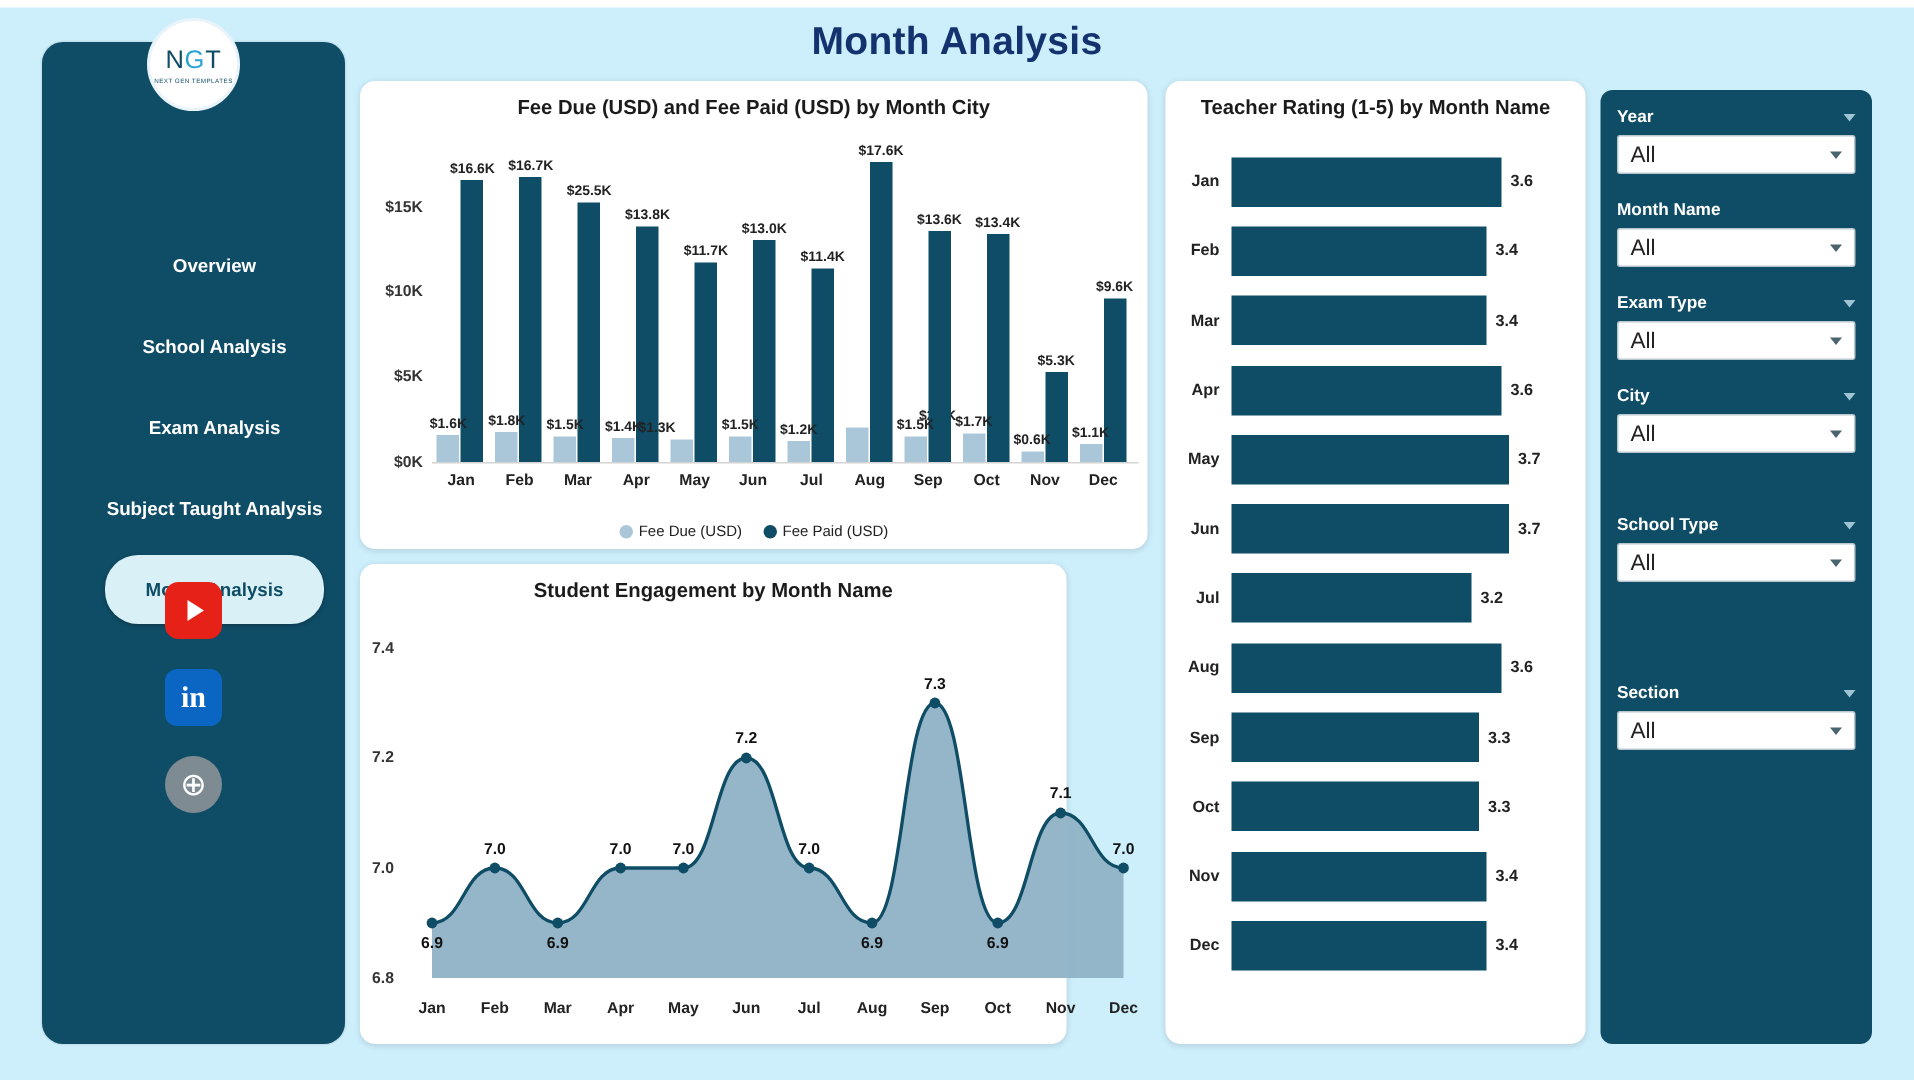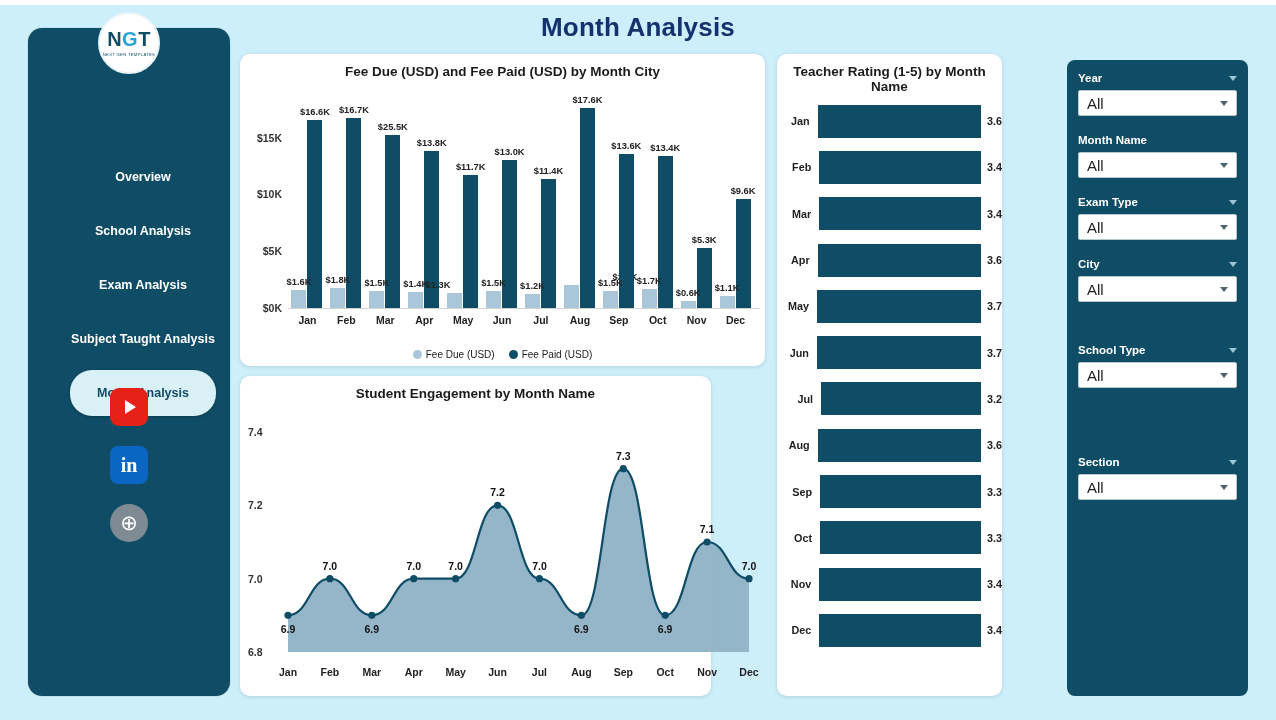--- a/index.html
+++ b/index.html
@@ -41,21 +41,21 @@
     top: -16px;
     width: 62px; height: 62px;
     border-radius: 50%;
     background: #ffffff;
     border: 2px solid #e8f4fa;
     display: flex; flex-direction: column;
     align-items: center; justify-content: center;
     overflow: hidden;
   }
   .logo .logo-main {
-    font-size: 20px; font-weight: bold;
+    font-size: 17px; font-weight: normal;
     color: #0f4c66; line-height: 1;
     letter-spacing: .5px;
   }
   .logo .logo-main .g { color: #2aa3d4; }
   .logo .logo-sub {
     font-size: 4.2px; color: #0f4c66;
     margin-top: 3px; letter-spacing: .3px;
   }
   .nav { position: absolute; top: 118px; left: 0; right: 0; padding-left: 28px; }
   .nav-item {
@@ -104,21 +104,21 @@
   }
   .panel-title {
     text-align: center;
     font-size: 13.5px;
     font-weight: bold;
     color: #1b1b1b;
     padding-top: 10px;
   }
   #bar-panel  { left: 240px; top: 54px;  width: 525px; height: 312px; }
   #line-panel { left: 240px; top: 376px; width: 471px; height: 320px; }
-  #rating-panel { left: 777px; top: 54px; width: 225px; height: 642px; }
+  #rating-panel { left: 777px; top: 54px; width: 280px; height: 642px; }
 
   
   .bar-plot {
     position: absolute;
     left: 0; top: 26px;
     width: 525px; height: 250px;
   }
   .y-axis-label {
     position: absolute;
     right: 0;

